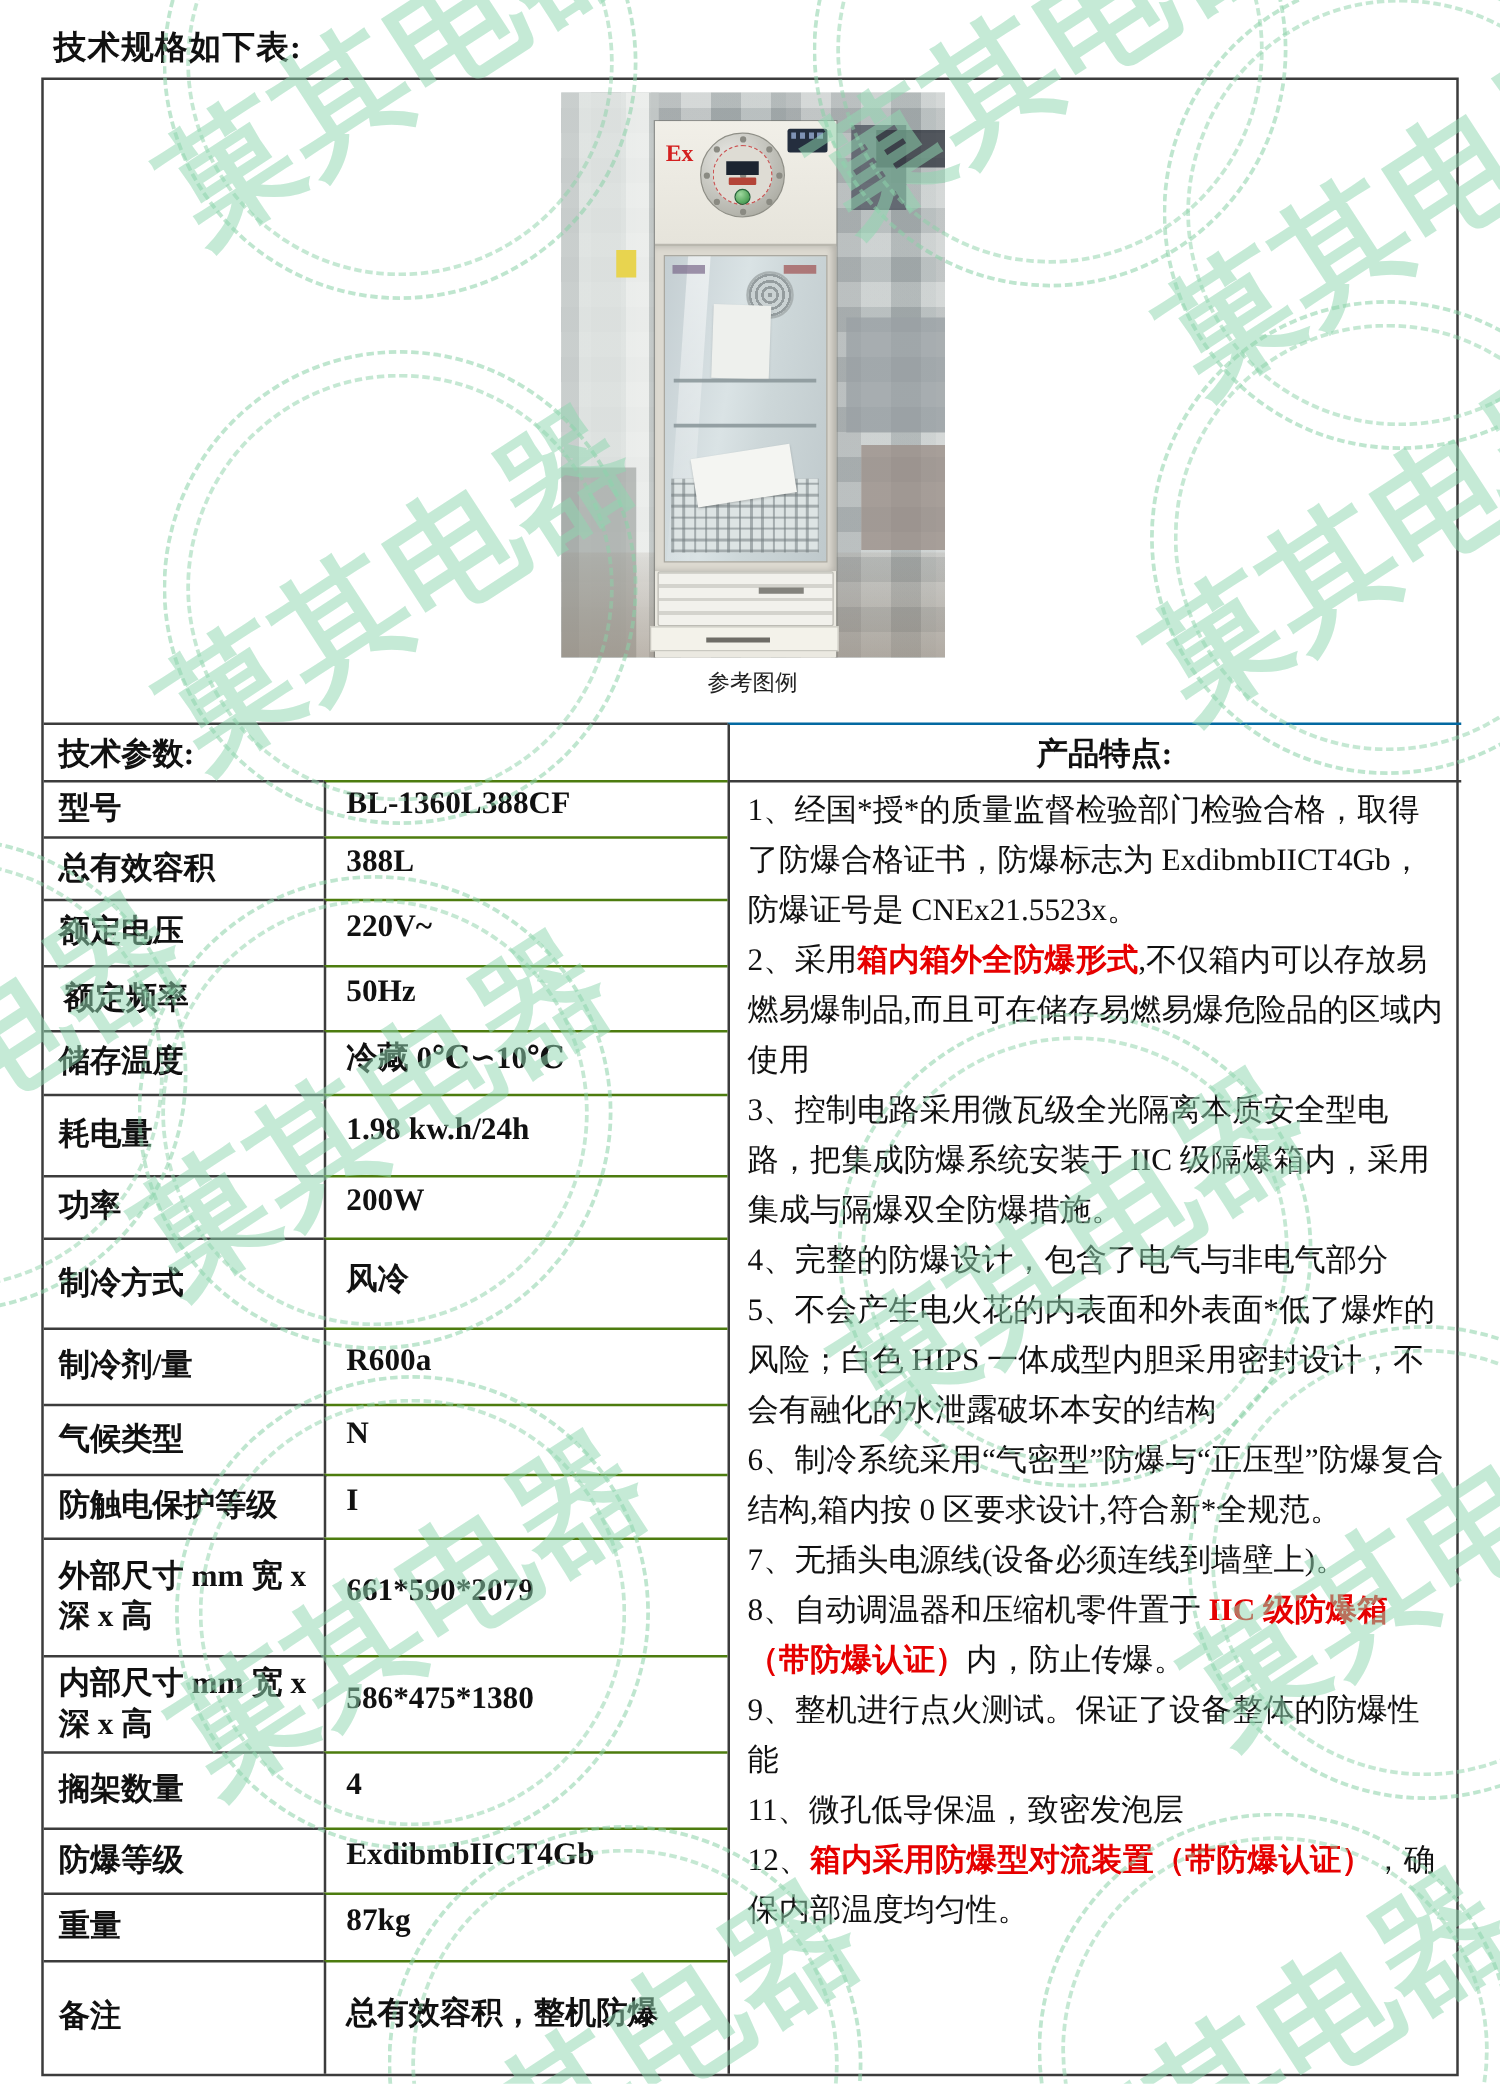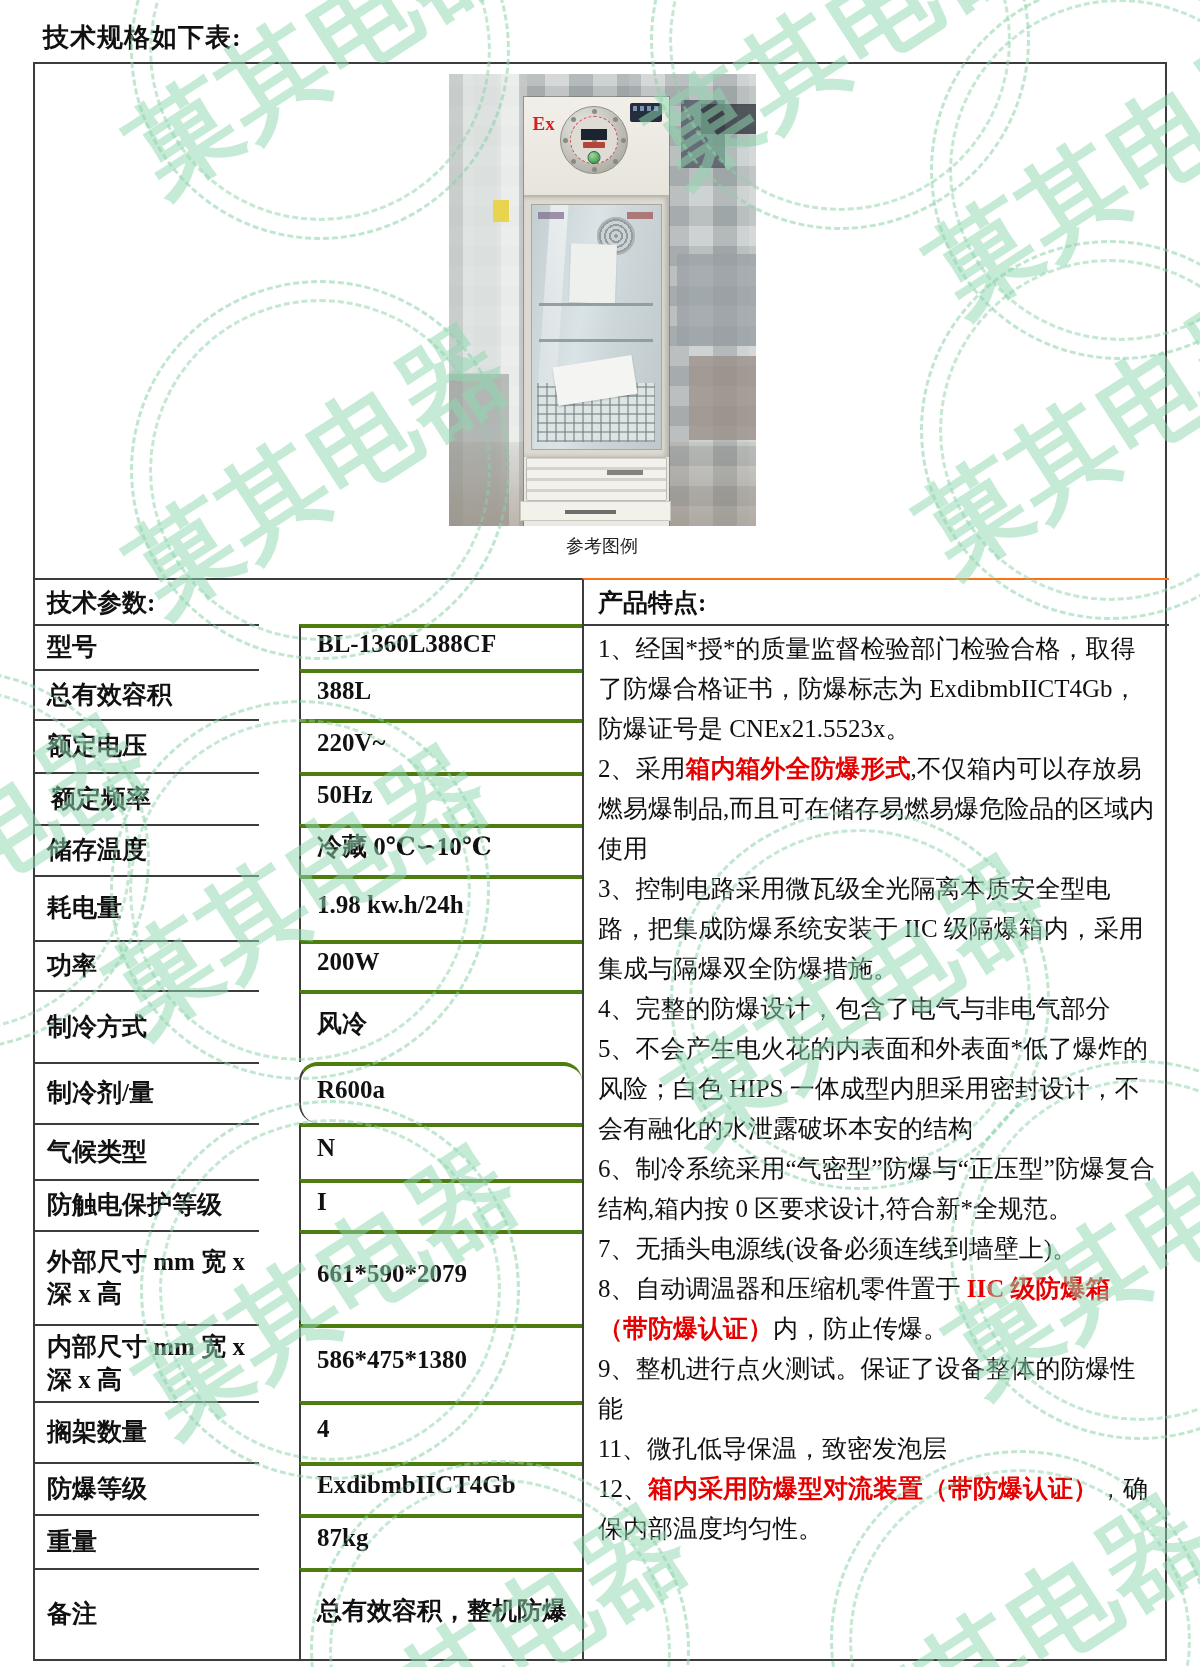--- a/index.html
+++ b/index.html
@@ -14,23 +14,23 @@
   
   .spec-table {
     width:1134px; border:2px solid #3c3c3c; display:grid;
     grid-template-columns:224px 323px 587px;
     grid-template-rows:514px 46px 45px 50px 53px 52px 51px 65px 50px 72px 61px 56px 51px 94px 77px 61px 52px 54px 91px;
   }
   .cell { border-color:#3c3c3c; font-size:25px; }
   .photo-cell { grid-column:1/4; grid-row:1; display:flex; flex-direction:column; align-items:center; padding-top:10px; }
   .caption { font-size:18px; color:#222; margin-top:8px; font-family:"Liberation Sans","DejaVu Sans",sans-serif; }
   .hdr-left  { grid-column:1/3; grid-row:2; border-top:2px solid #3c3c3c; font-weight:bold; padding:6px 0 0 12px; }
-  .hdr-right { grid-column:3;  grid-row:2; border-top:2px solid #f97316; border-left:2px solid #3c3c3c; font-weight:bold; padding:6px 0 0 14px; }
+  .hdr-right { grid-column:3;  grid-row:2; border-top:2px solid #0369a1; border-left:2px solid #3c3c3c; font-weight:bold; padding:6px 0 0 14px;text-align:center; }
   .lbl { grid-column:1; border-top:2px solid #3c3c3c; font-weight:bold; display:flex; align-items:center; padding:2px 4px 2px 12px; line-height:1.3; }
-  .val { grid-column:2; border-top:4px solid #4d7c0f; border-left:2px solid #3c3c3c; font-weight:bold; display:flex; align-items:center; padding:2px 4px 12px 16px;margin-left:40px; }
+  .val { grid-column:2; border-top:2px solid #4d7c0f; border-left:2px solid #3c3c3c; font-weight:bold; display:flex; align-items:center; padding:2px 4px 12px 16px; }
   .features-cell { grid-column:3; grid-row:3/20; border-top:2px solid #3c3c3c; border-left:2px solid #3c3c3c; padding:3px 10px 0 14px; }
   .features-cell p { margin:0; line-height:40px; font-size:25px; }
   .rd { color:#e60000; font-weight:bold; }
 
   
   .photo {
     position:relative; width:307px; height:452px; overflow:hidden;
     background-color:#c2c7c8;
     background-image:
       repeating-linear-gradient(90deg, rgba(255,255,255,.18) 0 24px, rgba(90,98,104,.15) 24px 48px),
@@ -181,21 +181,21 @@
       <div class="cell val" style="grid-row: 6;">50Hz</div>
       <div class="cell lbl" style="grid-row: 7;">储存温度</div>
       <div class="cell val" style="grid-row: 7;">冷藏 0℃∽10℃</div>
       <div class="cell lbl" style="grid-row: 8;">耗电量</div>
       <div class="cell val" style="grid-row: 8;">1.98 kw.h/24h</div>
       <div class="cell lbl" style="grid-row: 9;">功率</div>
       <div class="cell val" style="grid-row: 9;">200W</div>
       <div class="cell lbl" style="grid-row: 10;">制冷方式</div>
       <div class="cell val" style="grid-row: 10;">风冷</div>
       <div class="cell lbl" style="grid-row: 11;">制冷剂/量</div>
-      <div class="cell val" style="grid-row: 11; border-radius: 19px;">R600a</div>
+      <div class="cell val" style="grid-row: 11;">R600a</div>
       <div class="cell lbl" style="grid-row: 12;">气候类型</div>
       <div class="cell val" style="grid-row: 12;">N</div>
       <div class="cell lbl" style="grid-row: 13;">防触电保护等级</div>
       <div class="cell val" style="grid-row: 13;">I</div>
       <div class="cell lbl" style="grid-row: 14;">外部尺寸 mm 宽 x 深 x 高</div>
       <div class="cell val" style="grid-row: 14;">661*590*2079</div>
       <div class="cell lbl" style="grid-row: 15;">内部尺寸 mm 宽 x 深 x 高</div>
       <div class="cell val" style="grid-row: 15;">586*475*1380</div>
       <div class="cell lbl" style="grid-row: 16;">搁架数量</div>
       <div class="cell val" style="grid-row: 16;">4</div>

